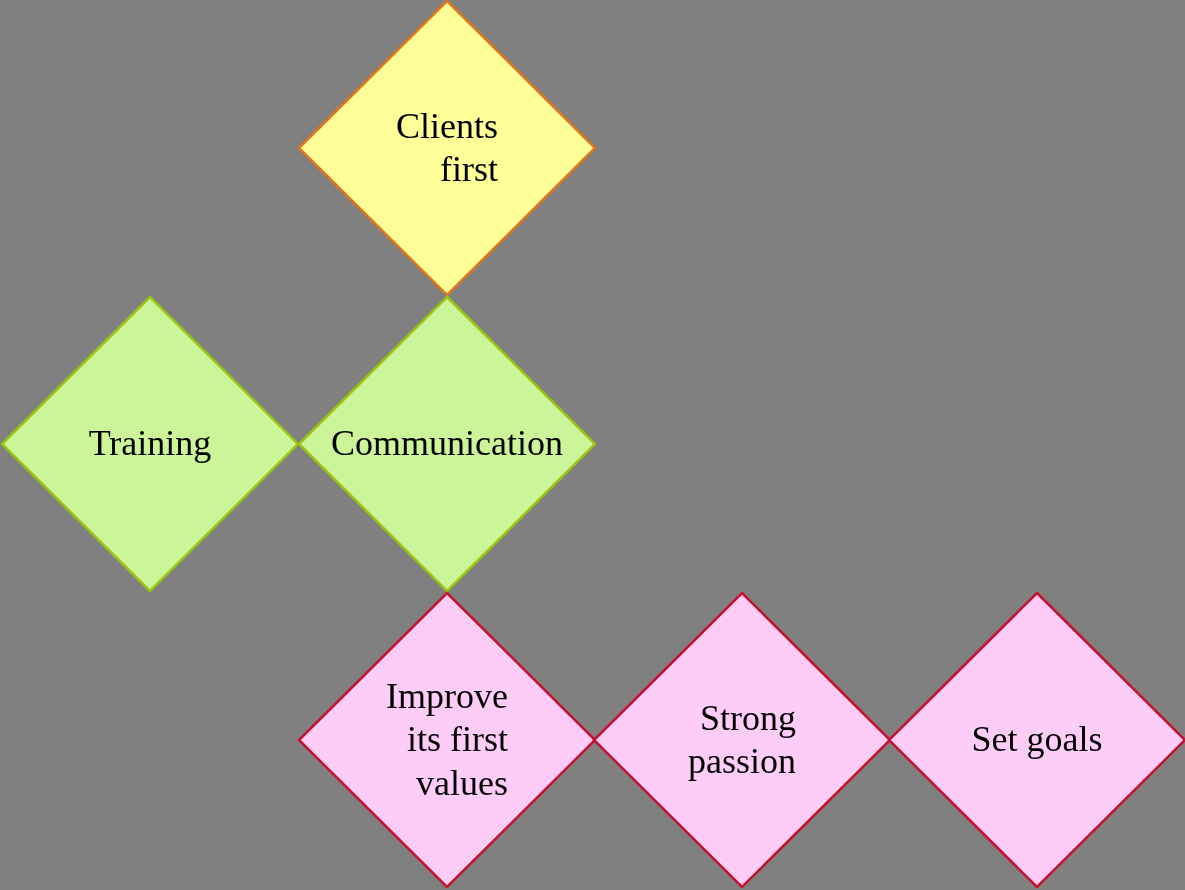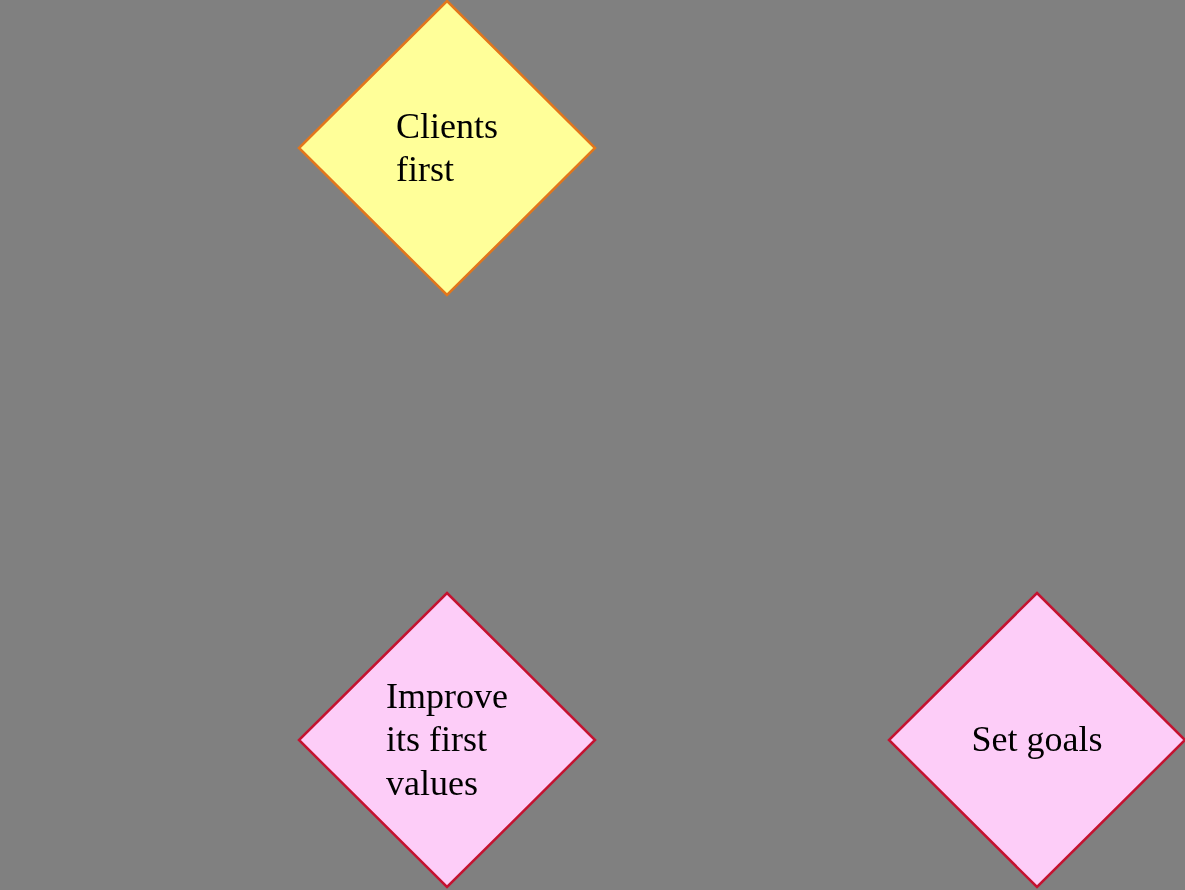--- a/index.html
+++ b/index.html
@@ -26,21 +26,21 @@
     width: 100%;
     height: 100%;
     overflow: visible;
   }
   .diamond .label {
     position: absolute;
     inset: 0;
     display: flex;
     align-items: center;
     justify-content: center;
-    text-align: left;
+    text-align: right;
     font-size: 36px;
     line-height: 1.2;
     color: #000000;
     white-space: pre;
     pointer-events: none;
   }
   
   .pos-clients-first   { left: 297px; top: -1px;  }
   .pos-training        { left: 0px;   top: 295px; }
   .pos-communication   { left: 297px; top: 295px; }
@@ -54,31 +54,50 @@
 <div class="canvas">
 
   <div class="diamond pos-clients-first">
     <svg viewBox="0 0 300 298">
       <polygon points="150,2 298,149 150,296 2,149" stroke-width="2.5" fill="#FFFF99" stroke="#E2761B"></polygon>
     </svg>
     <div class="label">Clients
 first</div>
   </div>
 
+  <div class="diamond pos-training">
+    <svg viewBox="0 0 300 298">
+      <polygon points="150,2 298,149 150,296 2,149" stroke-width="2.5" fill="#CCF599" stroke="#9CC410"></polygon>
+    </svg>
+    <div class="label">Training</div>
+  </div>
 
+  <div class="diamond pos-communication">
+    <svg viewBox="0 0 300 298">
+      <polygon points="150,2 298,149 150,296 2,149" stroke-width="2.5" fill="#CCF599" stroke="#9CC410"></polygon>
+    </svg>
+    <div class="label">Communication</div>
+  </div>
 
   <div class="diamond pos-improve">
     <svg viewBox="0 0 300 298">
       <polygon points="150,2 298,149 150,296 2,149" stroke-width="2.5" fill="#FDCDF8" stroke="#C41230"></polygon>
     </svg>
     <div class="label">Improve
 its first
 values</div>
   </div>
 
+  <div class="diamond pos-strong-passion">
+    <svg viewBox="0 0 300 298">
+      <polygon points="150,2 298,149 150,296 2,149" stroke-width="2.5" fill="#FDCDF8" stroke="#C41230"></polygon>
+    </svg>
+    <div class="label">Strong
+passion</div>
+  </div>
 
   <div class="diamond pos-set-goals">
     <svg viewBox="0 0 300 298">
       <polygon points="150,2 298,149 150,296 2,149" stroke-width="2.5" fill="#FDCDF8" stroke="#C41230"></polygon>
     </svg>
     <div class="label">Set goals</div>
   </div>
 
 </div>
 

